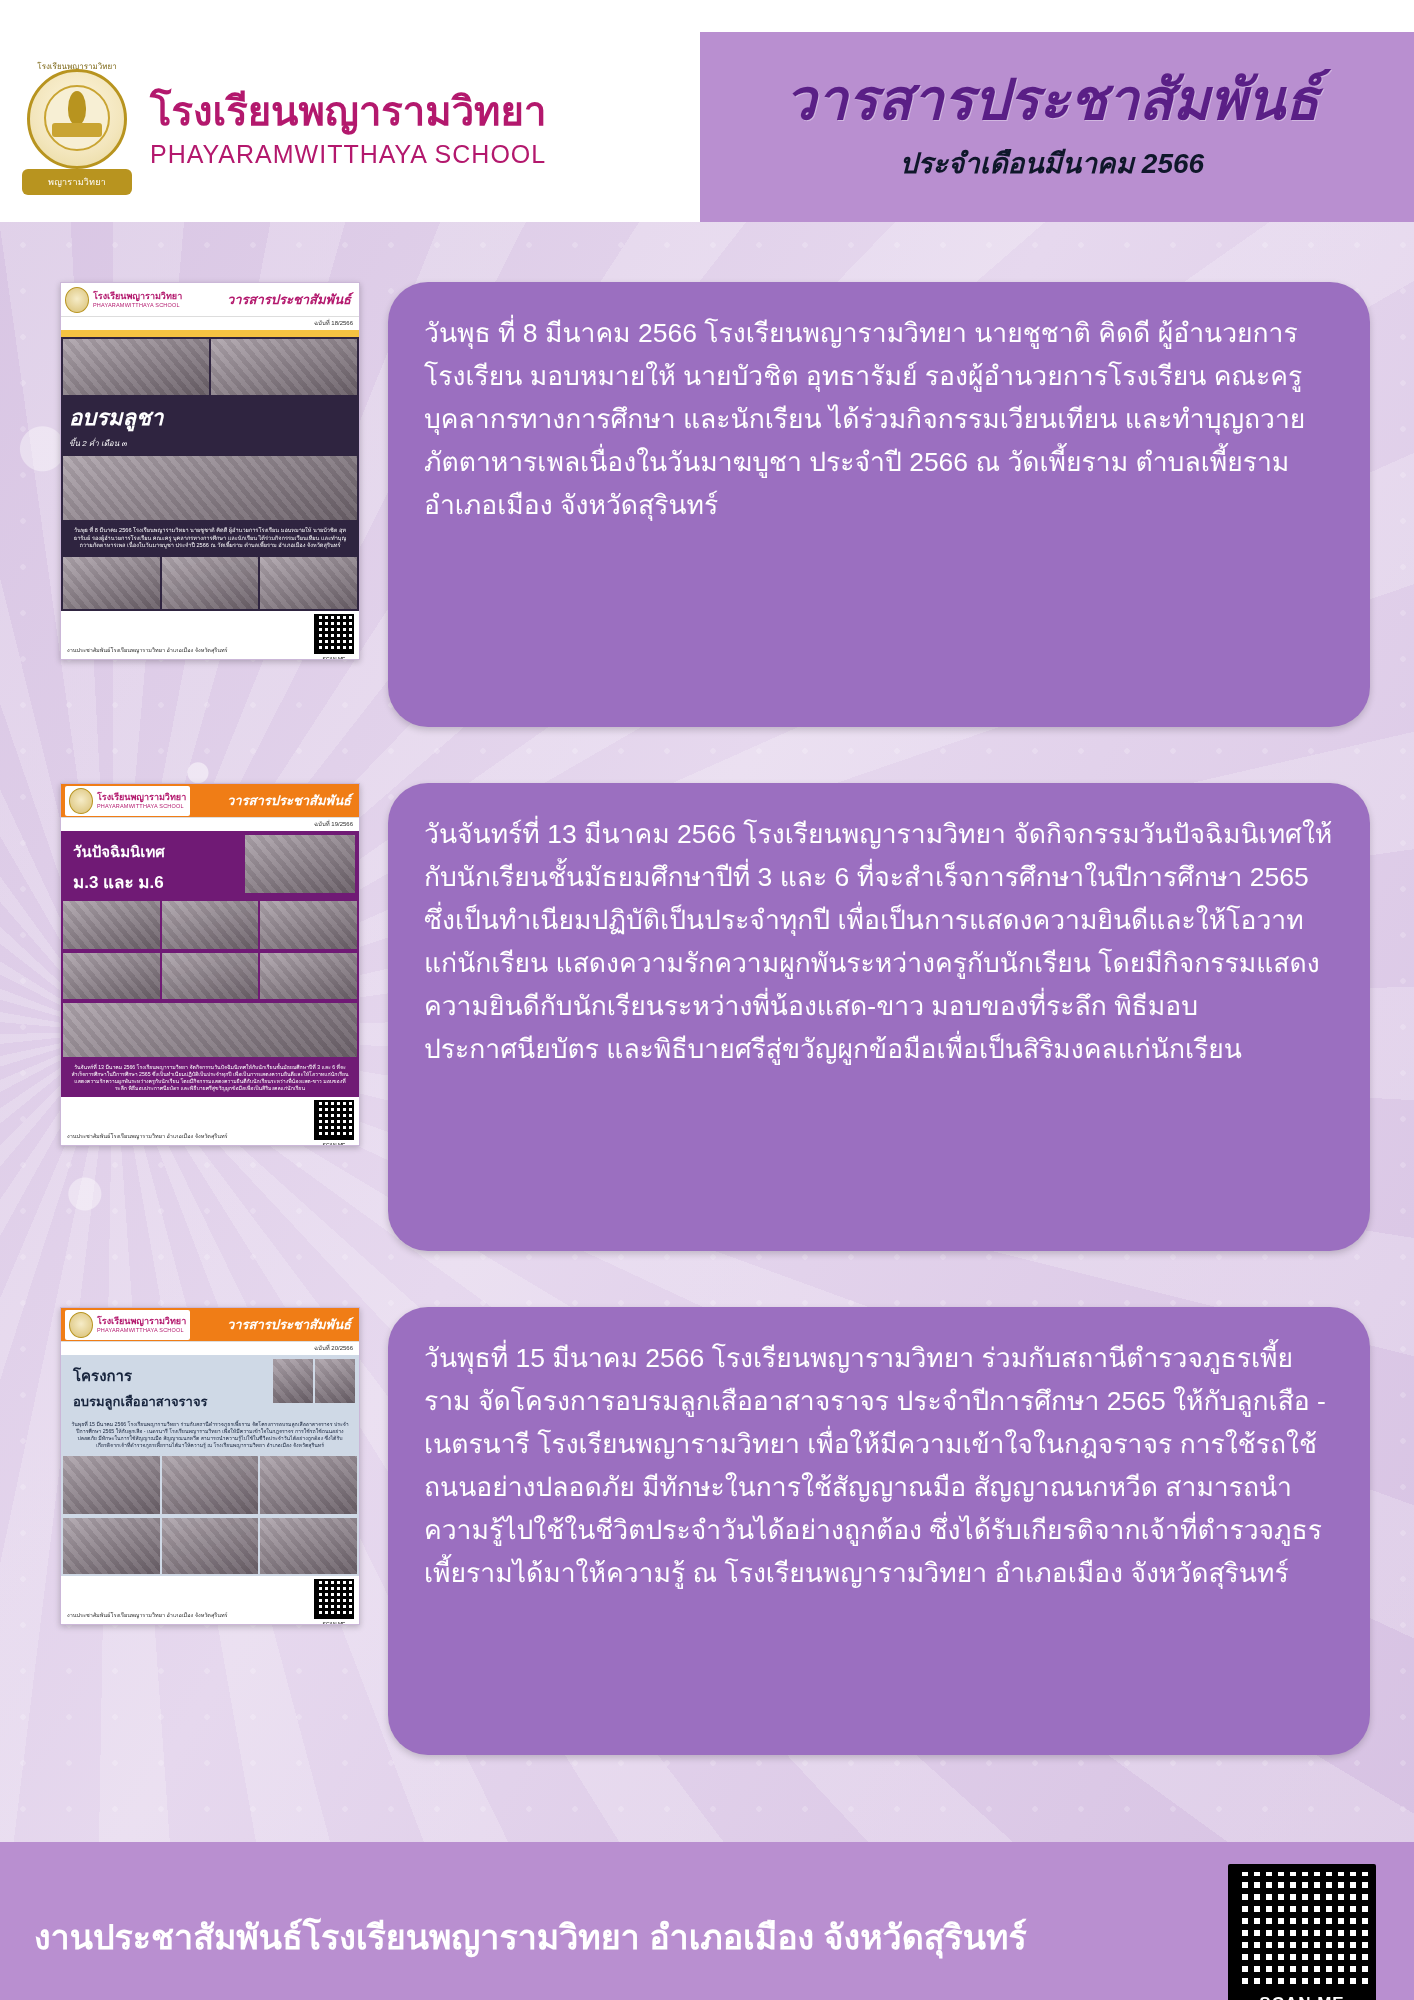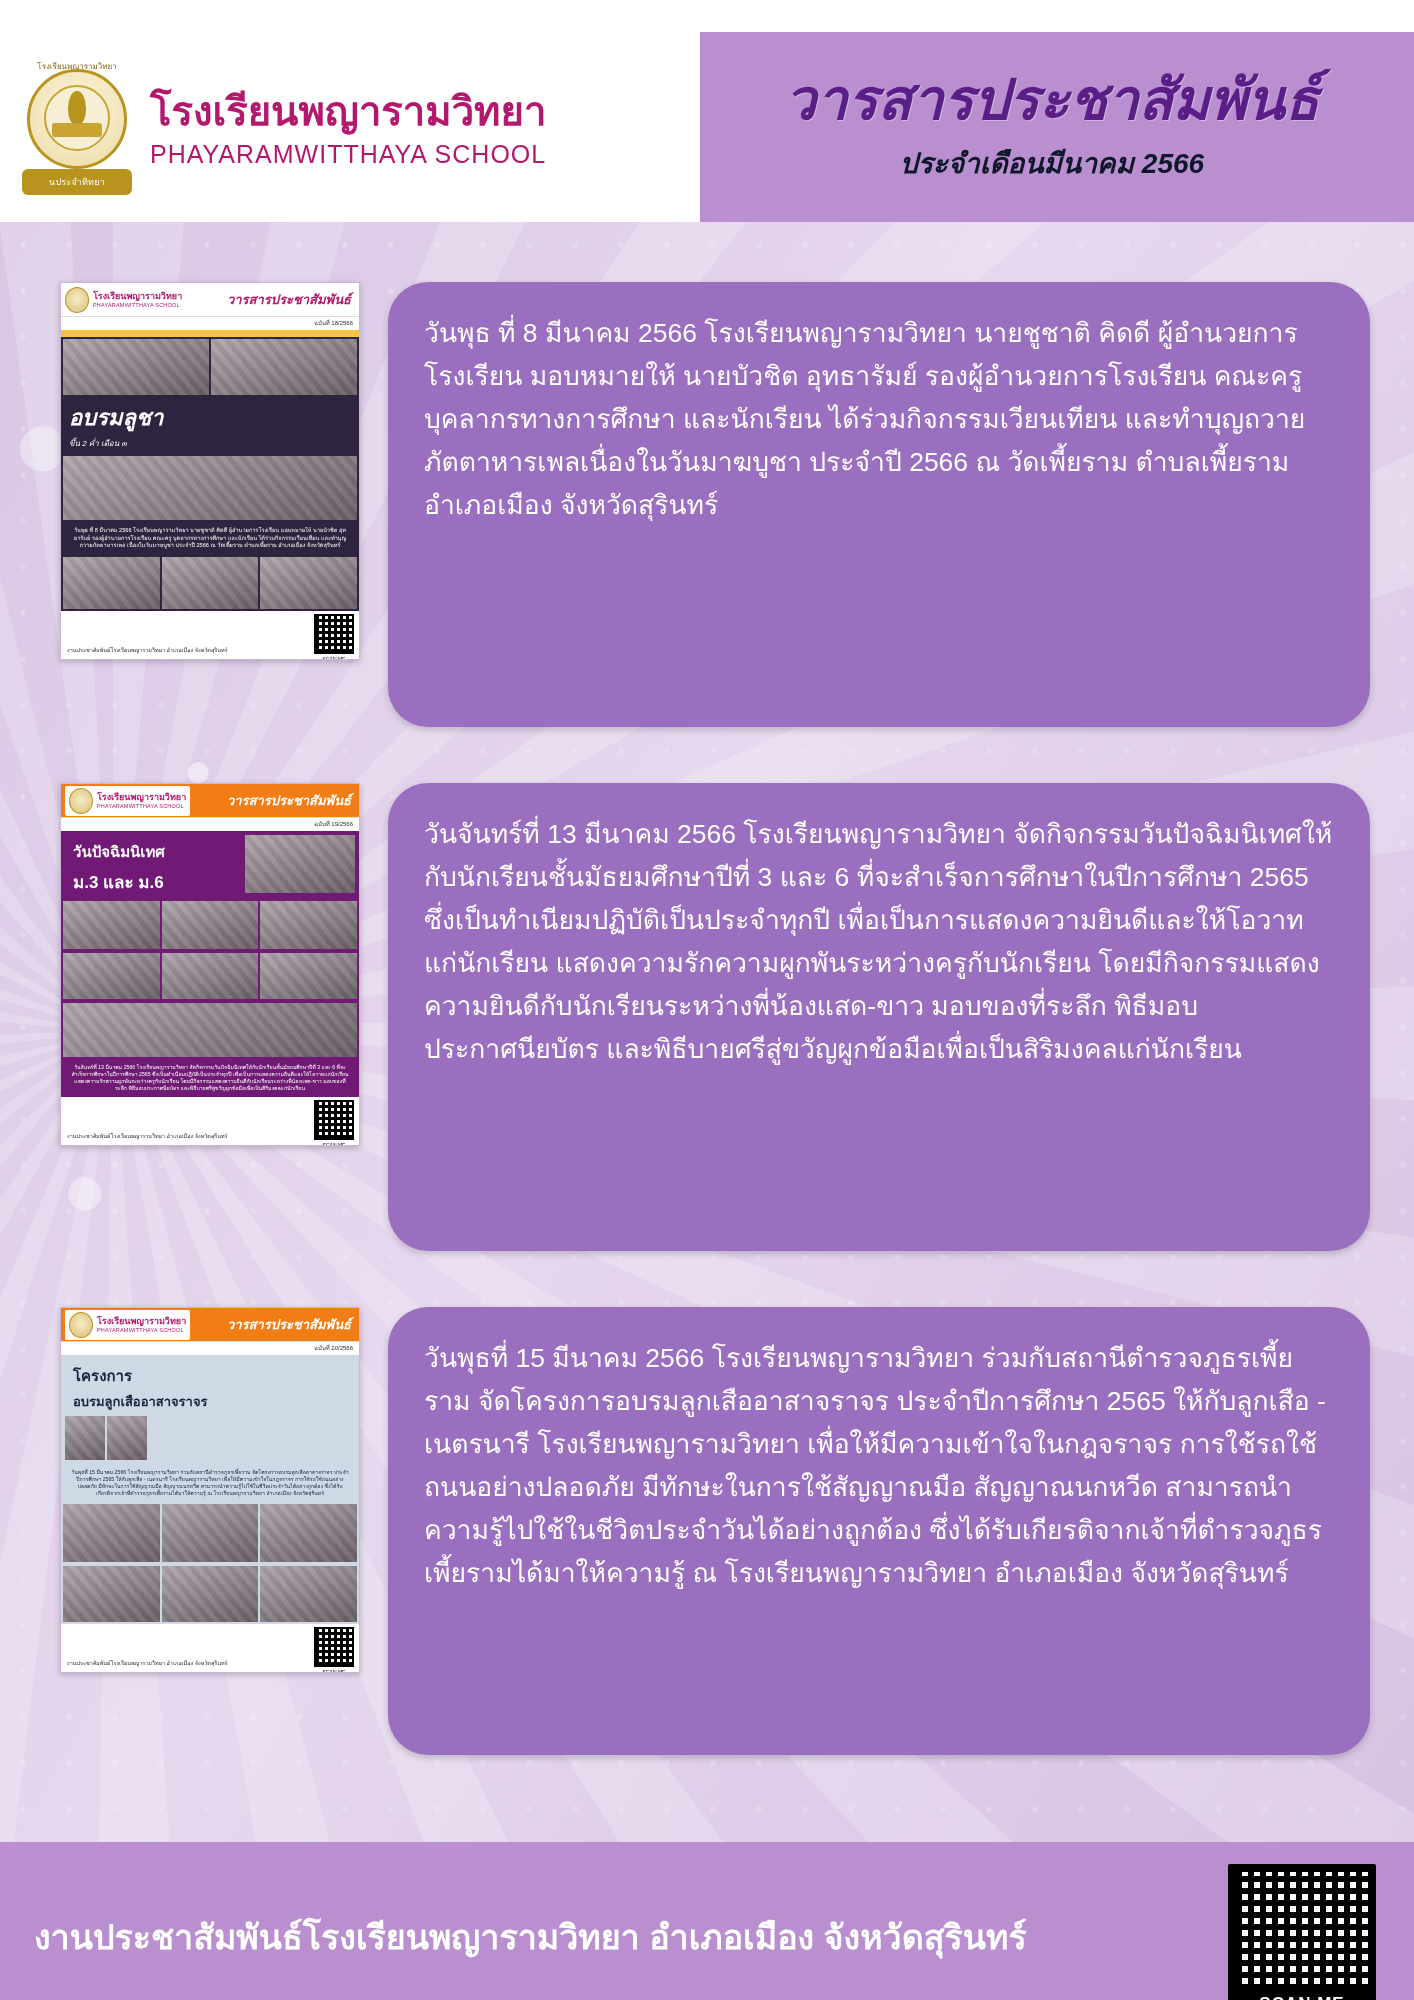--- a/index.html
+++ b/index.html
@@ -358,21 +358,21 @@
   </div>
 
   <div class="header">
     <div class="header-left">
       <div class="crest">
         <div class="topband">โรงเรียนพญารามวิทยา</div>
         <div class="ring"></div>
         <div class="inner"></div>
         <div class="flame"></div>
         <div class="book"></div>
-        <div class="ribbon">นประจำทิทยา</div>
+        <div class="ribbon">พญารามวิทยา</div>
       </div>
       <div class="school-names">
         <div class="school-th">โรงเรียนพญารามวิทยา</div>
         <div class="school-en">PHAYARAMWITTHAYA SCHOOL</div>
       </div>
     </div>
     <div class="header-right">
       <div class="masthead">วารสารประชาสัมพันธ์</div>
       <div class="issue-date">ประจำเดือนมีนาคม 2566</div>
     </div>
@@ -472,21 +472,21 @@
             <div class="poster-crest"></div>
             <div class="poster-names">
               <div class="poster-name-th">โรงเรียนพญารามวิทยา</div>
               <div class="poster-name-en">PHAYARAMWITTHAYA SCHOOL</div>
             </div>
           </div>
           <div class="poster-masthead">วารสารประชาสัมพันธ์</div>
         </div>
         <div class="poster-issue-row">ฉบับที่ 20/2566</div>
         <div class="poster-body">
-          <div style="display:flex; gap:4px; padding:4px; align-items:flex-start;flex-direction:column;">
+          <div style="display:flex; gap:4px; padding:4px; align-items:flex-start;">
             <div style="flex:1;">
               <div class="poster-title">โครงการ</div>
               <div style="padding:0 8px; font-size:13px; font-weight:bold; color:#17243d;">อบรมลูกเสืออาสาจราจร</div>
             </div>
             <div style="display:flex; gap:2px;">
               <div class="ph" style="width:40px; height:44px;"></div>
               <div class="ph" style="width:40px; height:44px;"></div>
             </div>
           </div>
           <div class="poster-text">วันพุธที่ 15 มีนาคม 2566 โรงเรียนพญารามวิทยา ร่วมกับสถานีตำรวจภูธรเพี้ยราม จัดโครงการอบรมลูกเสืออาสาจราจร ประจำปีการศึกษา 2565 ให้กับลูกเสือ - เนตรนารี โรงเรียนพญารามวิทยา เพื่อให้มีความเข้าใจในกฎจราจร การใช้รถใช้ถนนอย่างปลอดภัย มีทักษะในการใช้สัญญาณมือ สัญญาณนกหวีด สามารถนำความรู้ไปใช้ในชีวิตประจำวันได้อย่างถูกต้อง ซึ่งได้รับเกียรติจากเจ้าที่ตำรวจภูธรเพี้ยรามได้มาให้ความรู้ ณ โรงเรียนพญารามวิทยา อำเภอเมือง จังหวัดสุรินทร์</div>

